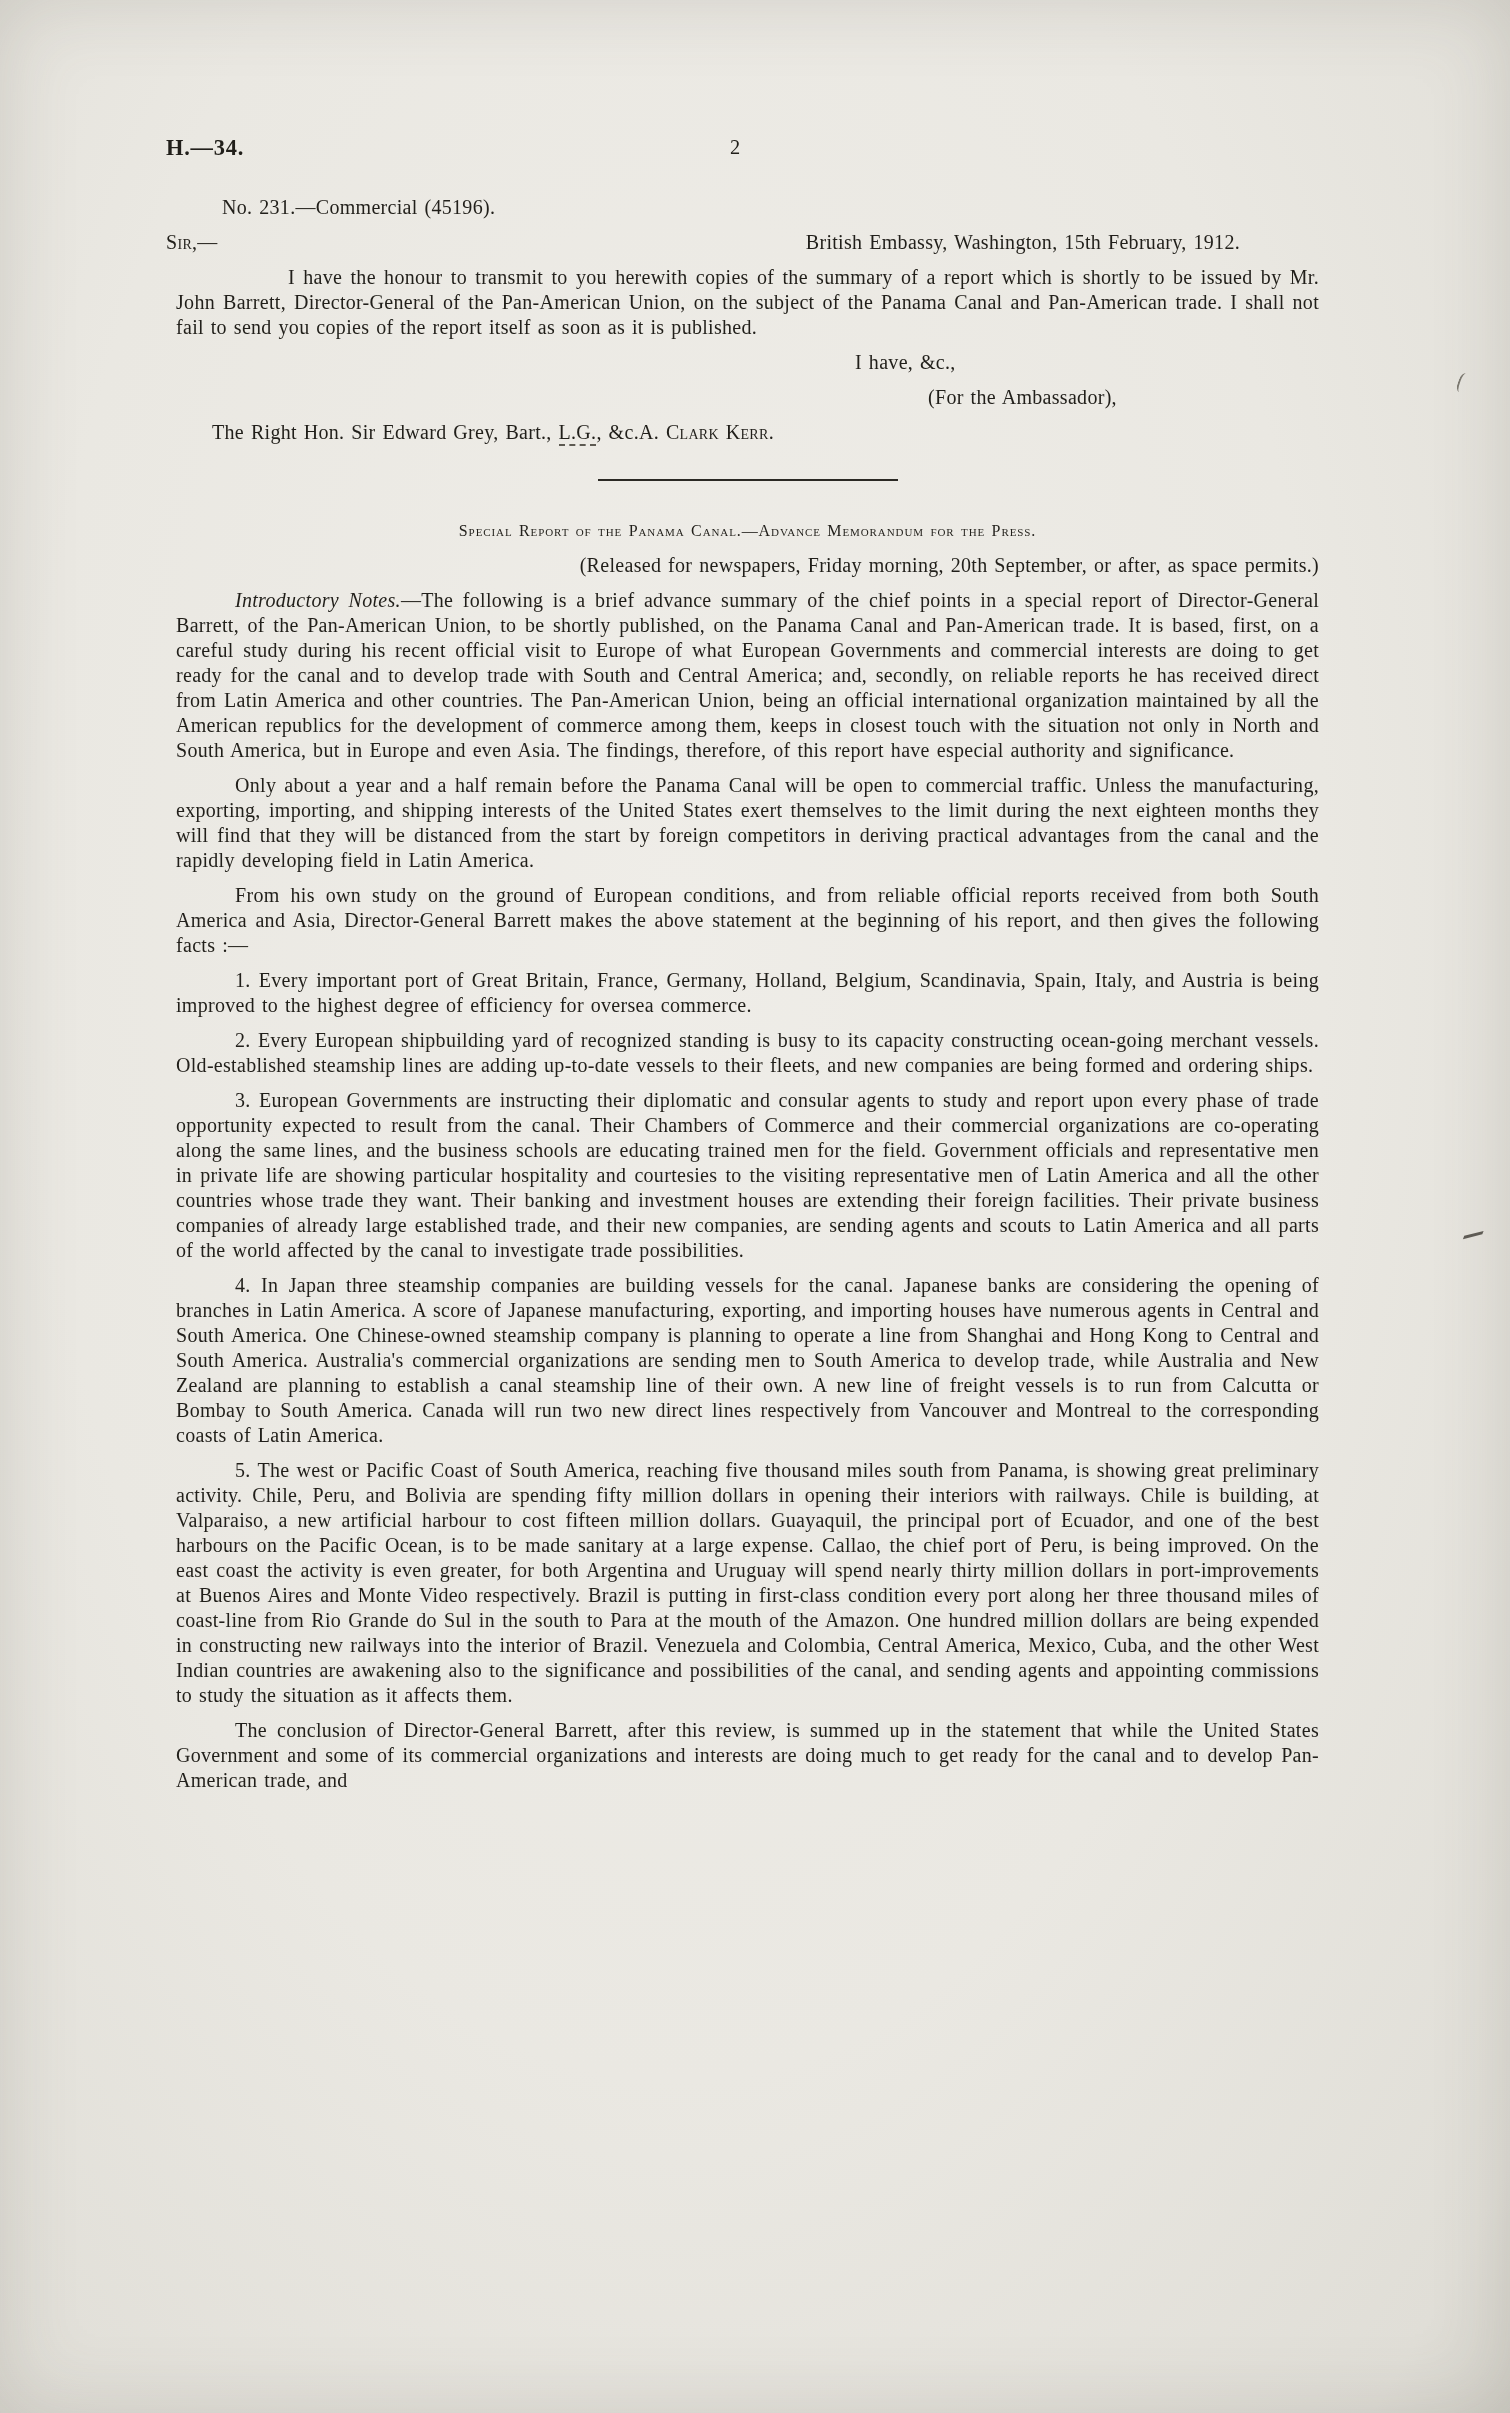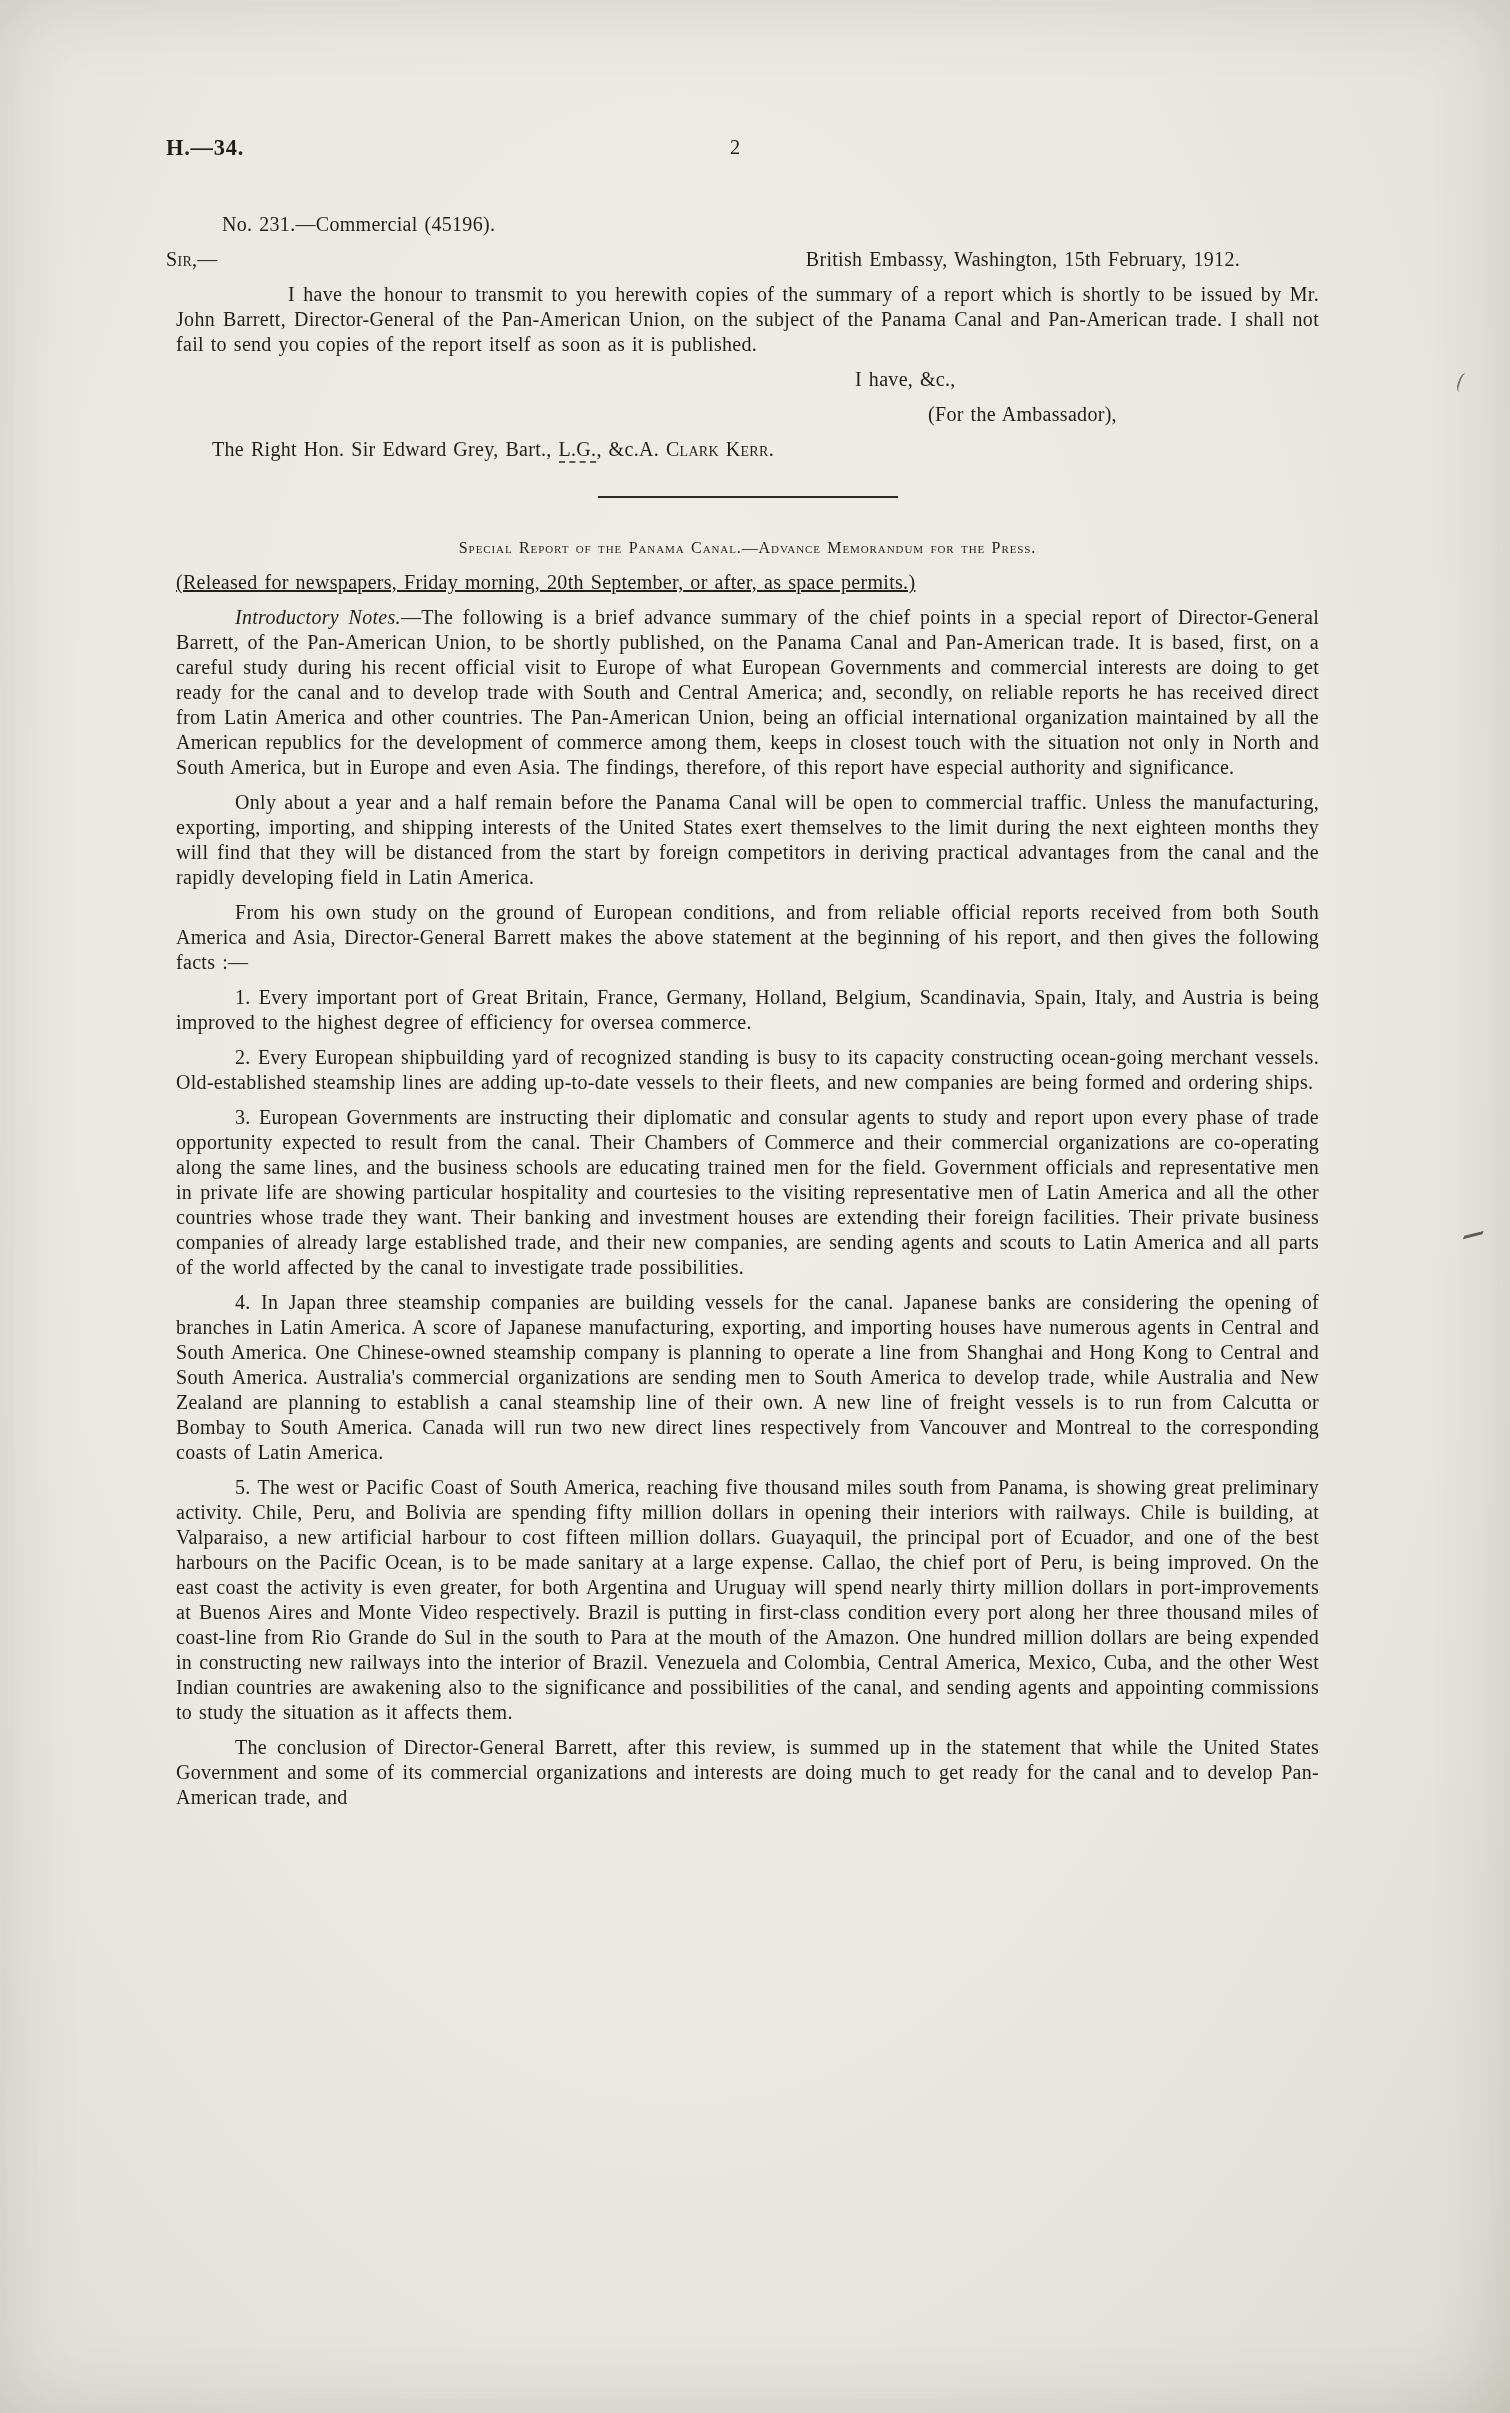--- a/index.html
+++ b/index.html
@@ -18,21 +18,21 @@
     font-family: "Liberation Serif", "DejaVu Serif", serif;
     font-size: 20px;
     line-height: 25px;
     color: #211f1a;
     letter-spacing: 0.3px;
     word-spacing: 1.6px;
     overflow: hidden;
   }
   .page-head {
     position: relative;
-    margin-bottom: 51px;
+    margin-bottom: 34px;
     height: 26px;
   }
   .doc-ref {
     font-weight: bold;
     font-size: 22.4px;
     letter-spacing: 0.8px;
   }
   .page-num {
     position: absolute;
     left: 564px;
@@ -68,23 +68,22 @@
   }
   .report-heading {
     margin: 0 0 9.2px 0;
     text-align: center;
     font-weight: normal;
     font-size: 16px;
     font-variant: small-caps;
     letter-spacing: 0.9px;
   }
   .release-note {
-    text-align: left;
+    text-align: right;
     margin-bottom: 6.6px !important;
-    text-decoration: underline;
   }
   .para {
     text-indent: 59px;
     text-align: justify;
   }
   .intro-label { font-style: italic; }
   .pencil-tick-1 {
     position: absolute;
     left: 1458px;
     top: 373px;

